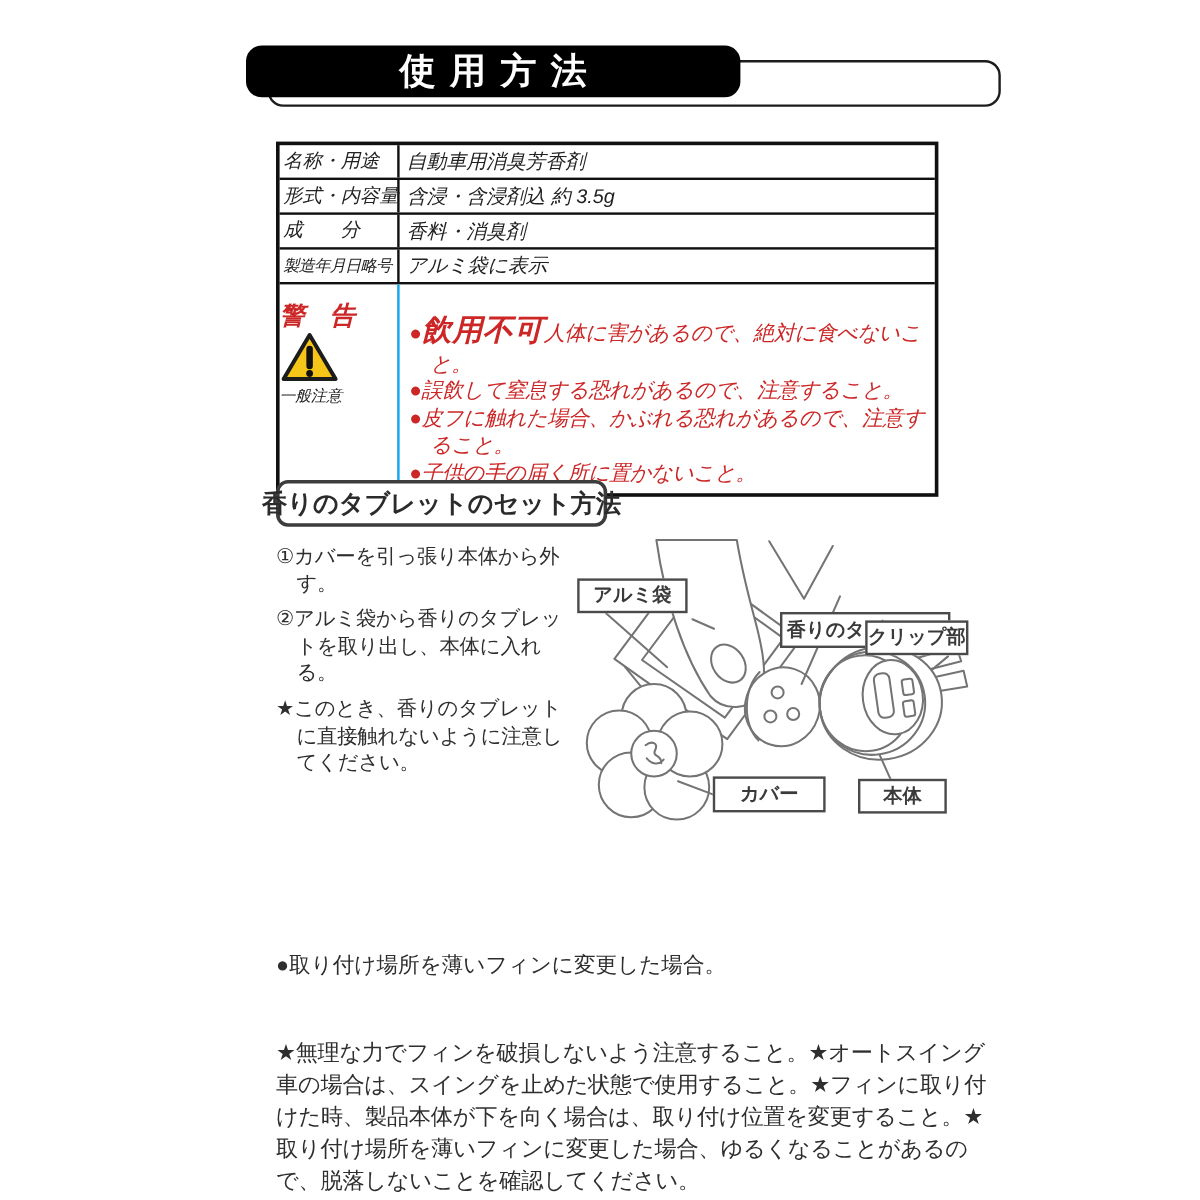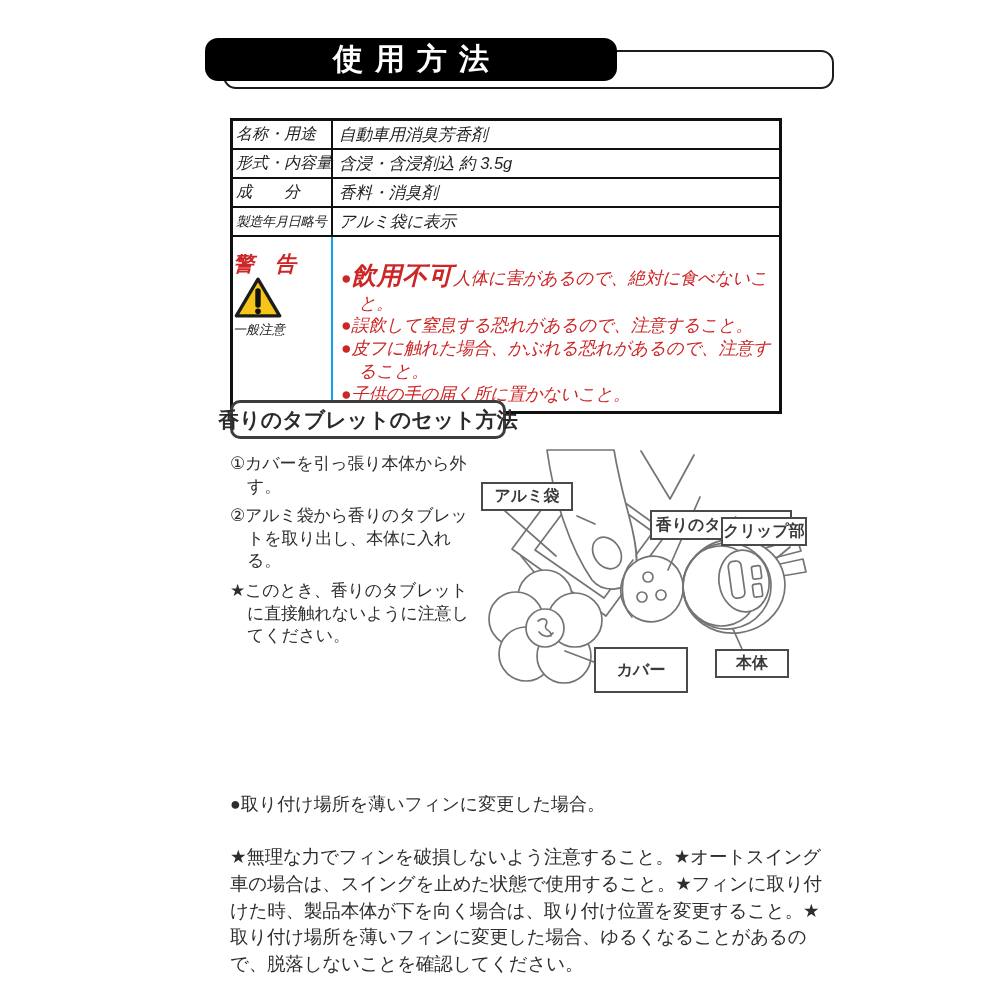--- a/index.html
+++ b/index.html
@@ -65,26 +65,26 @@
   .diagram { position:absolute; left:472px; top:446px; width:348px; height:252px; }
   .diagram svg { position:absolute; left:0; top:0; }
   .dlabel {
     position:absolute; border:2px solid #4a4a4a; background:#fff;
     font-size:16px; font-weight:bold; color:#3a3a3a;
     display:flex; align-items:center; justify-content:center; white-space:nowrap;
   }
   #lbl-bag    { left:9px;   top:36px;  width:92px;  height:29px; }
   #lbl-tablet { left:178px; top:19px;  width:142px; height:30px;margin-top:45px; }
   #lbl-clip   { left:249px; top:71px;  width:86px;  height:29px; }
-  #lbl-cover  { left:122px; top:201px; width:94px;  height:46px; }
+  #lbl-cover  { left:122px; top:201px; width:94px;  height:30px; }
   #lbl-body   { left:243px; top:203px; width:74px;  height:29px; }
   
   .vbullet { position:absolute; left:230px; top:792px; font-size:18px; color:#2e2e2e; }
   .vnotes  {
-    position:absolute; left:230px; top:844px; width:596px;
+    position:absolute; left:230px; top:864px; width:596px;
     font-size:18.5px; line-height:1.45; color:#2e2e2e; letter-spacing:-0.2px;
   }
 </style>
 </head>
 <body>
 
 <div class="page">
 
   <div class="hdr-outline"></div>
   <div class="hdr-black">

